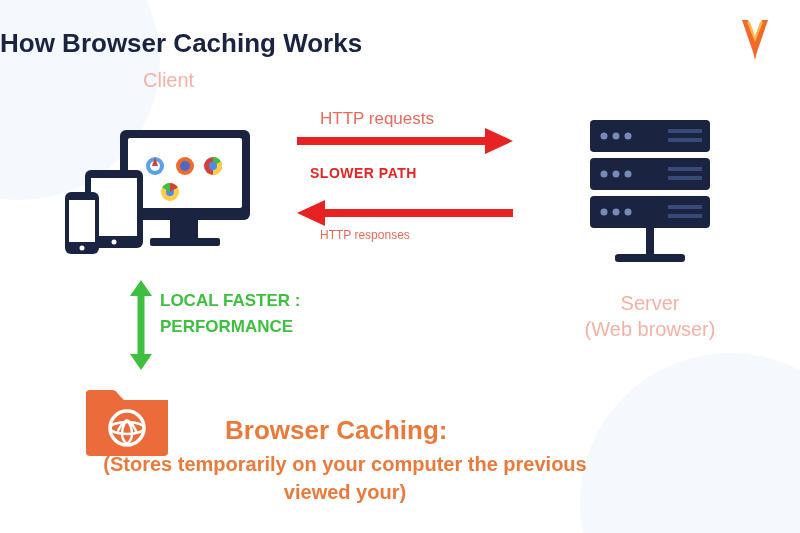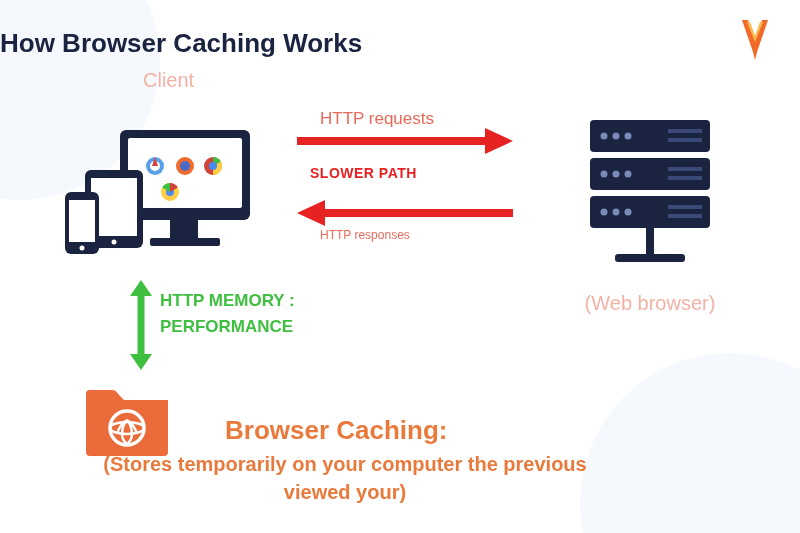--- a/index.html
+++ b/index.html
@@ -220,33 +220,34 @@
 <div class="arrow-left">
   <svg width="220" height="30" viewBox="0 0 220 30">
     <line x1="25" y1="15" x2="218" y2="15" stroke="#e62222" stroke-width="8"></line>
     <polygon points="30,2 2,15 30,28" fill="#e62222"></polygon>
   </svg>
 </div>
 
 <div class="http-resp">HTTP responses</div>
 
 <div class="server-label">
+  <div>Server</div>
   <div>(Web browser)</div>
 </div>
 
 <div class="green-arrow">
   <svg width="26" height="90" viewBox="0 0 26 90">
     <polygon points="13,0 24,16 2,16" fill="#3fbf3f"></polygon>
     <line x1="13" y1="14" x2="13" y2="76" stroke="#3fbf3f" stroke-width="7"></line>
     <polygon points="13,90 24,74 2,74" fill="#3fbf3f"></polygon>
   </svg>
 </div>
 
 <div class="green-text">
-  <div>HTTP MEMORY :</div>
+  <div>LOCAL FASTER :</div>
   <div>PERFORMANCE</div>
 </div>
 
 <div class="folder">
   <svg width="90" height="74" viewBox="0 0 90 74">
     <path d="M4 10 L34 10 L42 18 L86 18 L86 70 Q86 74 82 74 L8 74 Q4 74 4 70 Z" fill="#ec6b3a"></path>
     <path d="M4 12 Q4 8 8 8 L30 8 Q34 8 36 12 L40 18 L4 18 Z" fill="#ec6b3a"></path>
     <circle cx="45" cy="46" r="17" fill="none" stroke="#fff" stroke-width="3.5"></circle>
     <path d="M35 52 Q38 42 45 38 Q40 44 40 52 Q40 58 45 62 Q50 58 50 52 Q50 44 45 38 Q52 42 55 52" fill="none" stroke="#fff" stroke-width="2.5"></path>
     <ellipse cx="45" cy="46" rx="17" ry="6" fill="none" stroke="#fff" stroke-width="2.5"></ellipse>

